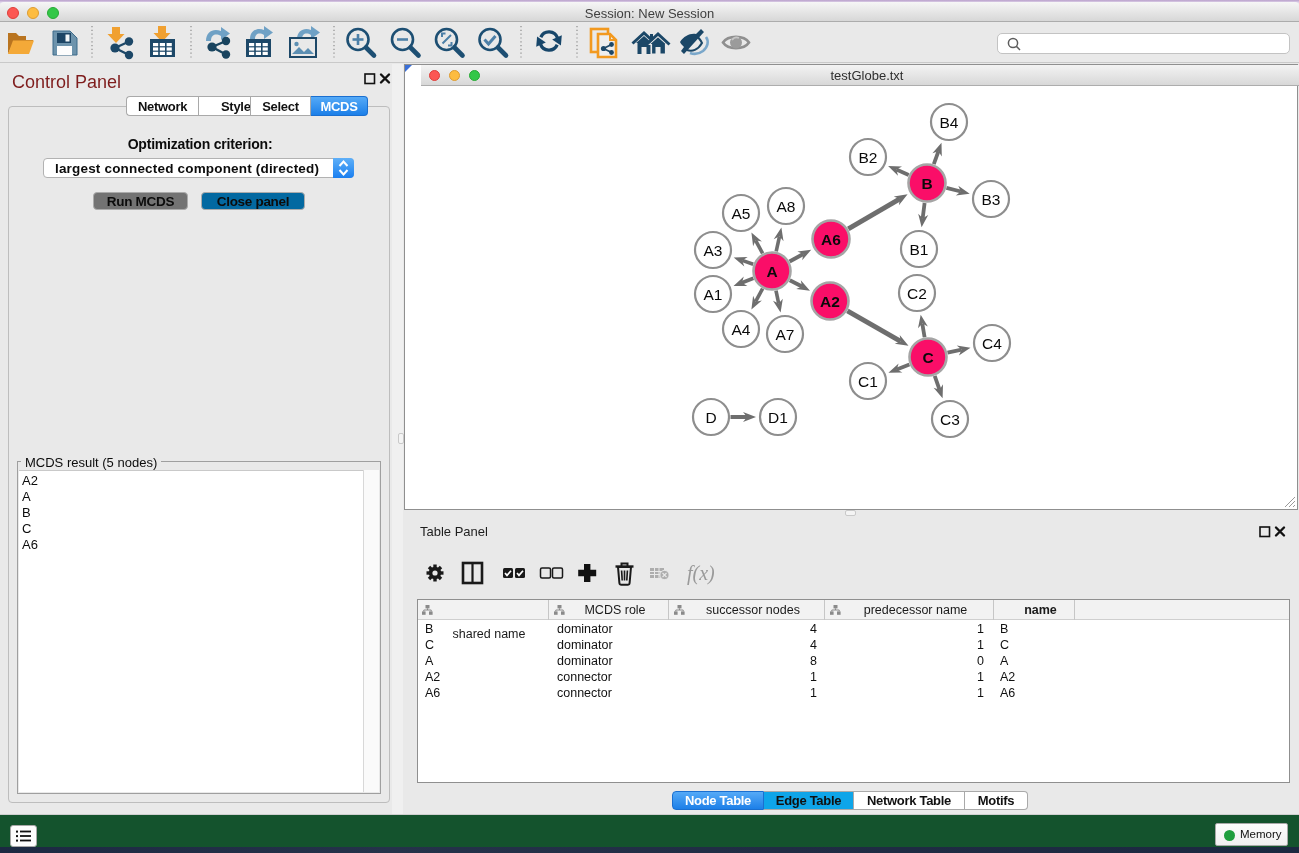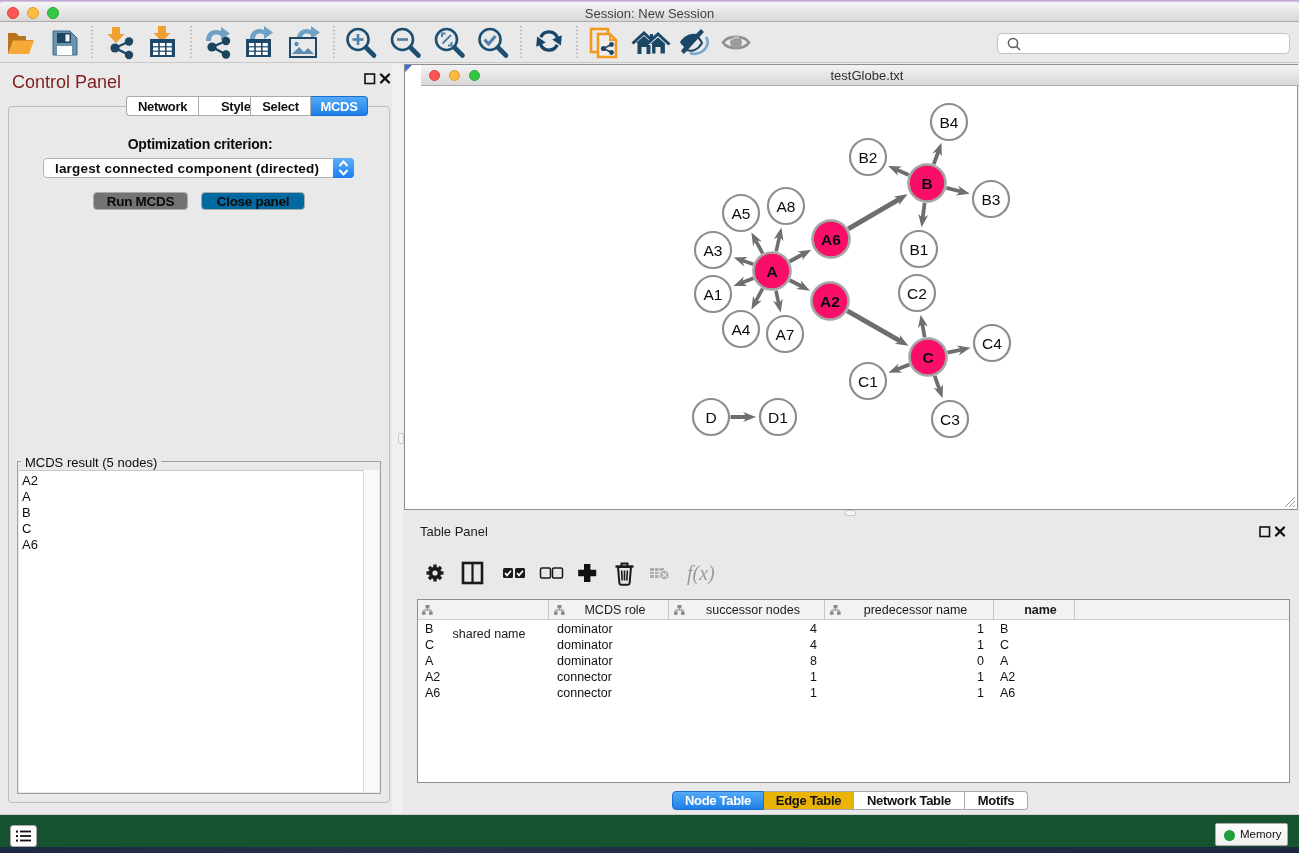--- a/index.html
+++ b/index.html
@@ -470,21 +470,21 @@
       <div style="position:absolute;left:7px;top:1px;">A6</div>
       <div style="position:absolute;left:139px;top:1px;">connector</div>
       <div style="position:absolute;left:349px;top:1px;width:50px;text-align:right;">1</div>
       <div style="position:absolute;left:516px;top:1px;width:50px;text-align:right;">1</div>
       <div style="position:absolute;left:582px;top:1px;">A6</div>
     </div>
 </div>
 
 <div class="abs" style="left:672px;top:791px;height:19px;display:flex;font-size:13px;font-weight:bold;letter-spacing:-0.3px;">
   <div style="width:92px;background:linear-gradient(#55aaf7,#1c7fe8);border:1px solid #1a6fd0;border-radius:4px 0 0 4px;text-align:center;line-height:18px;color:#fff;">Node Table</div>
-  <div style="width:90px;background:#eab308;border:1px solid #a9a9a9;border-left:none;text-align:center;line-height:18px;color:#111;">Edge Table</div>
+  <div style="width:90px;background:#0ea5e9;border:1px solid #a9a9a9;border-left:none;text-align:center;line-height:18px;color:#111;">Edge Table</div>
   <div style="width:111px;background:#fff;border:1px solid #a9a9a9;border-left:none;text-align:center;line-height:18px;color:#111;">Network Table</div>
   <div style="width:63px;background:#fff;border:1px solid #a9a9a9;border-left:none;border-radius:0 4px 4px 0;text-align:center;line-height:18px;color:#111;">Motifs</div>
 </div>
 
 <div class="abs" style="left:0;top:814px;width:1299px;height:33px;background:#14532d;border-top:1px solid #cfcfcf;">
   <div class="abs" style="left:10px;top:10px;width:27px;height:22px;background:#fdfdfd;border:1px solid #a8a8a8;border-radius:3px;">
     <svg width="25" height="20" viewBox="0 0 25 20">
       <g stroke="#111" stroke-width="1.8">
         <line x1="9" y1="5.5" x2="20" y2="5.5"></line>
           <line x1="9" y1="10" x2="20" y2="10"></line>

